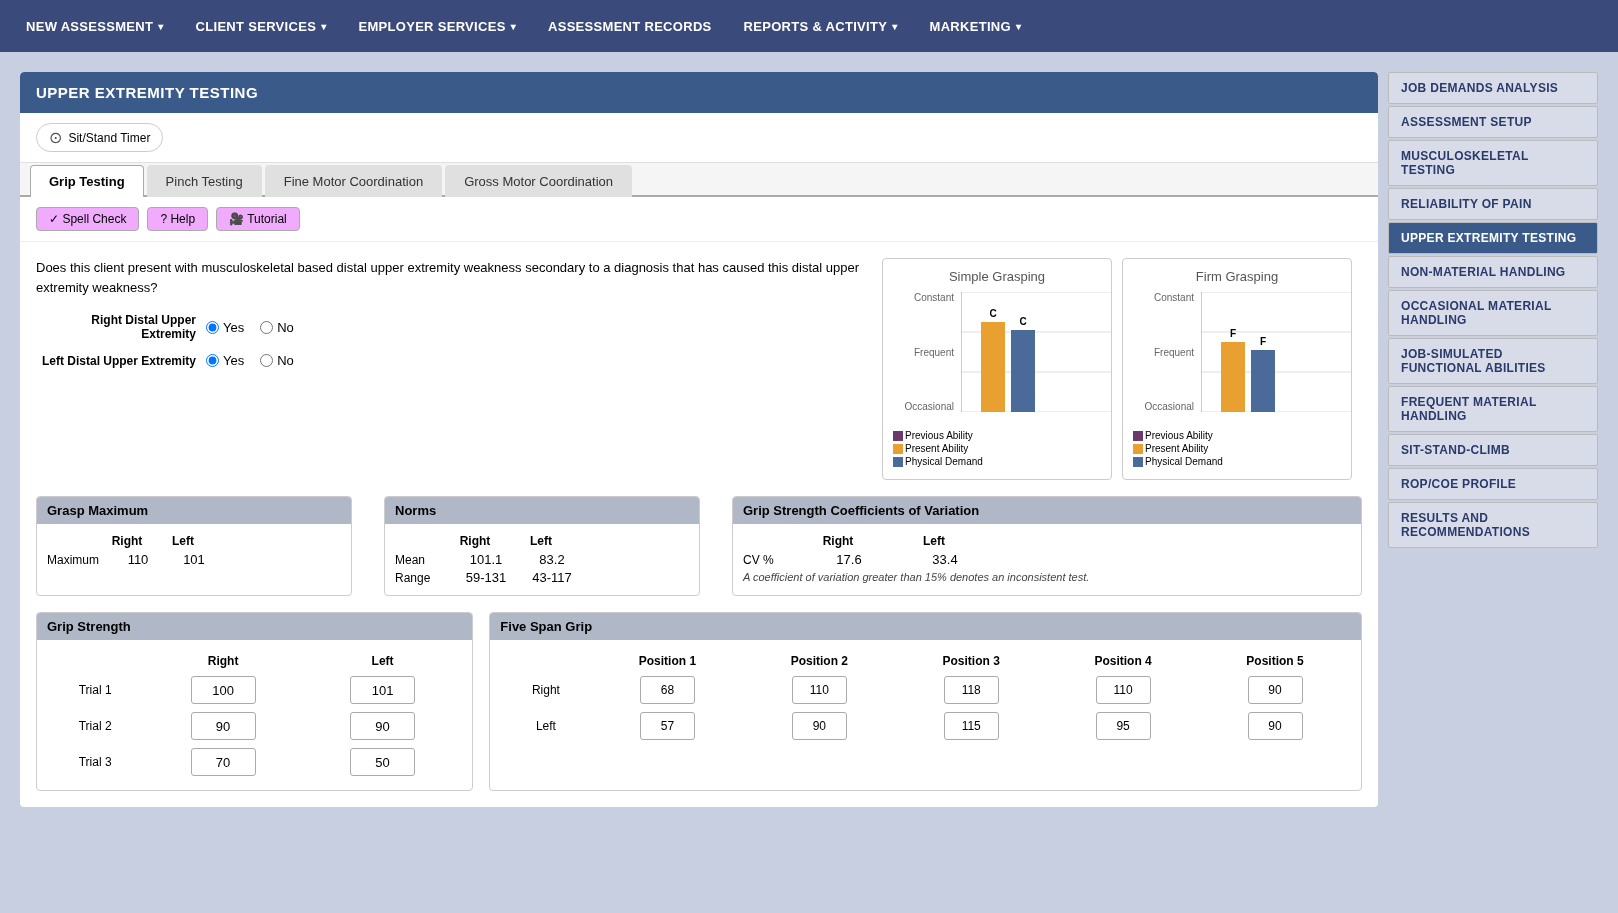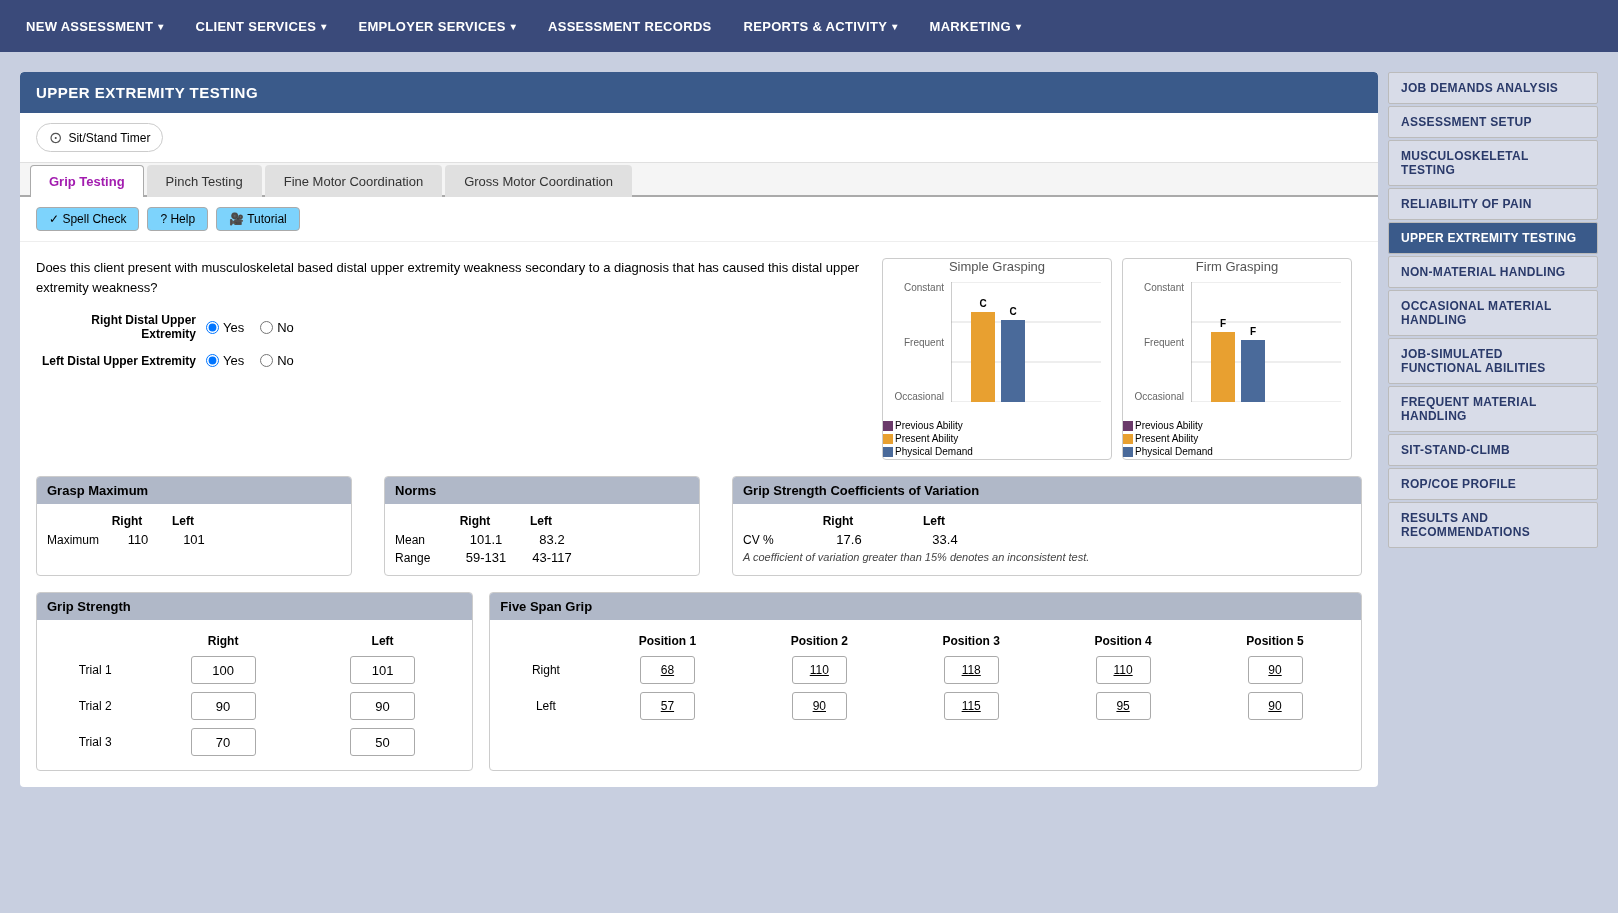--- a/index.html
+++ b/index.html
@@ -93,39 +93,39 @@
       border-radius: 4px 4px 0 0;
       background: #e0e0e0;
       color: #333;
       position: relative;
       top: 2px;
     }
     .tab.active {
       background: #fff;
       border-color: #aaa;
       border-bottom-color: #fff;
-      color: #a21caf;
+      color: #000000;
       font-weight: bold;
     }
 
     
     .toolbar {
       padding: 10px 16px;
       display: flex;
       gap: 8px;
       border-bottom: 1px solid #eee;
     }
     .tool-btn {
       display: flex;
       align-items: center;
       gap: 5px;
       padding: 4px 12px;
       border: 1px solid #aaa;
       border-radius: 4px;
-      background: #7dd3fc;
+      background: #f0abfc;
       cursor: pointer;
       font-size: 12px;
     }
 
     
     .main-content {
       padding: 16px;
       display: flex;
       gap: 16px;
     }
@@ -136,20 +136,21 @@
 
     .radio-group { margin-bottom: 12px; display: flex; align-items: center; gap: 10px; }
     .radio-label { font-weight: bold; text-align: right; min-width: 160px; font-size: 12px; }
     .radio-options { display: flex; gap: 16px; align-items: center; }
     .radio-options label { display: flex; align-items: center; gap: 4px; font-size: 13px; }
 
     
     .chart-box {
       border: 1px solid #ccc;
       border-radius: 4px;
+      padding: 10px;
       width: 230px;
       background: #fff;
     }
     .chart-title { text-align: center; font-size: 13px; color: #555; margin-bottom: 8px; }
     .chart-legend { margin-top: 8px; font-size: 10px; }
     .legend-item { display: flex; align-items: center; gap: 2px; margin-bottom: 2px; }
     .legend-swatch { width: 10px; height: 10px; display: inline-block; }
 
     
     .data-section { padding: 0 16px 16px; }
@@ -196,21 +197,20 @@
       padding: 2px;
     }
     .grid-input-sm {
       width: 55px;
       height: 28px;
       border: 1px solid #aaa;
       border-radius: 3px;
       text-align: center;
       font-size: 12px;
       padding: 2px;
-      text-decoration: underline;
     }
 
     
     .right-sidebar {
       width: 210px;
       margin-left: 10px;
     }
     .sidebar-item {
       background: #d8dce8;
       border: 1px solid #bbb;

